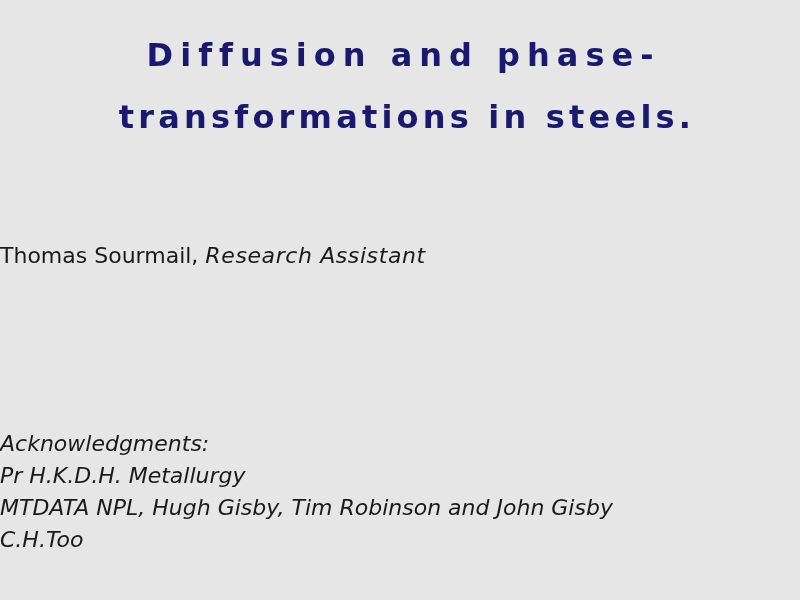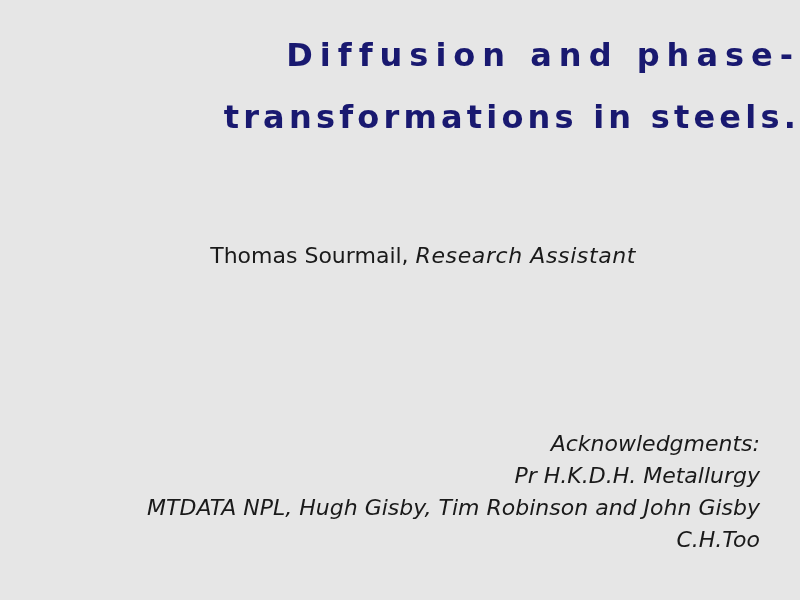--- a/index.html
+++ b/index.html
@@ -20,21 +20,21 @@
     background: #e6e6e6;
     box-sizing: border-box;
   }
 
   
   #title-block {
     position: absolute;
     left: 0;
     top: 24px;
     width: 800px;
-    text-align: right;
+    text-align: center;
   }
   .title-line {
     color: #191970;
     font-family: "DejaVu Sans", sans-serif;
     font-weight: bold;
     font-size: 32px;
     line-height: 62px;
     white-space: pre;
   }
   #title-line-1 {
@@ -45,41 +45,41 @@
     letter-spacing: 4.2px;
     padding-left: 14px;
   }
 
   
   #author-block {
     position: absolute;
     left: 0;
     top: 240px;
     width: 636px;
-    text-align: right;
+    text-align: left;
   }
   .author-line {
     color: #1a1a1a;
     font-family: "DejaVu Sans", sans-serif;
     font-size: 22px;
     line-height: 32px;
     white-space: pre;
   }
   .author-role {
     font-style: italic;
     letter-spacing: 0.6px;
   }
 
   
   #ack-block {
     position: absolute;
     left: 0;
     top: 428px;
     width: 760px;
-    text-align: right;
+    text-align: left;
   }
   .ack-line {
     color: #1a1a1a;
     font-family: "DejaVu Sans", sans-serif;
     font-style: italic;
     font-size: 22px;
     line-height: 32px;
     white-space: pre;
   }
 </style>

